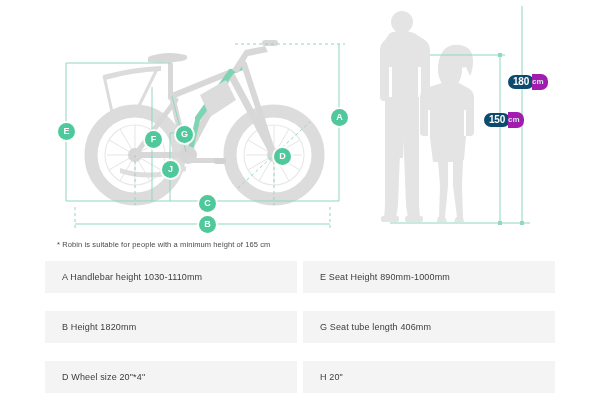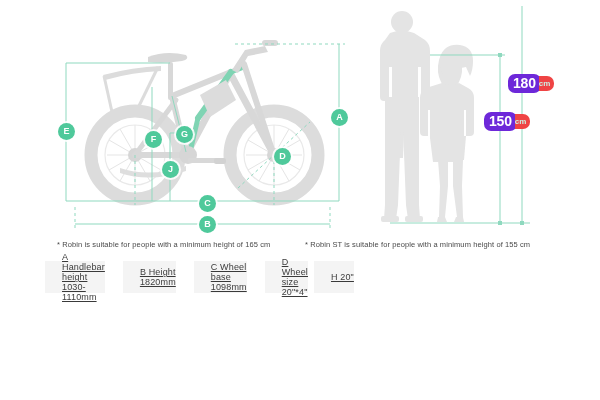--- a/index.html
+++ b/index.html
@@ -18,42 +18,42 @@
   .badge{
     position:absolute;width:17px;height:17px;border-radius:50%;
     background:#4FC99B;color:#ffffff;font-size:9px;line-height:17px;
     text-align:center;font-weight:600;letter-spacing:.2px;
     box-shadow:0 0 0 2px rgba(255,255,255,.85);
   }
 
   
   .cmlabel{position:absolute;display:flex;align-items:center;}
   .cmlabel .pill{
-    background:#6d28d9;color:#ffffff;font-size:14px;font-weight:700;
+    background:#0c4a6e;color:#ffffff;font-size:10px;font-weight:700;
     padding:2px 5px;border-radius:7px;line-height:1.05;letter-spacing:-.2px;
   }
   .cmlabel .unit{
-    background:#ef4444;color:#cdeee0;font-size:8px;font-weight:700;
+    background:#a21caf;color:#cdeee0;font-size:8px;font-weight:700;
     padding:3px 4px 3px 0;border-radius:0 7px 7px 0;line-height:1.2;
     margin-left:-2px;
   }
 
   
   .notes{position:absolute;left:0;top:234px;width:600px;height:26px;}
   .note{
     position:absolute;font-size:7.5px;color:#4a4a4a;letter-spacing:.1px;
     white-space:nowrap;top:6px;
   }
   .note-left{left:57px;}
   .note-right{left:305px;}
 
   
   .spectable{position:absolute;left:0;top:261px;width:600px;height:139px;
     display:flex;gap:6px;padding:0 45px;box-sizing:border-box;}
-  .col{flex:1;display:flex;gap:18px;text-decoration:underline;}
+  .col{flex:1;display:flex;flex-direction:column;gap:18px;}
   .srow{
     background:#f4f4f4;height:32px;display:flex;align-items:center;
     padding-left:17px;font-size:9px;color:#3c3c3c;letter-spacing:.15px;
   }
 </style>
 </head>
 <body>
 
 <div id="app">
 
@@ -209,28 +209,28 @@
       <span class="unit">cm</span>
     </div>
     <div class="cmlabel" style="left:484px;top:112px">
       <span class="pill">150</span>
       <span class="unit">cm</span>
     </div>
   </div>
 
   <div class="notes">
     <div class="note note-left">* Robin is suitable for people with a minimum height of 165 cm</div>
-    <div class="note note-right">* Robin ST is suitable for people with a minimum height of 155 cm</div>
   </div>
 
   <div class="spectable">
     <div class="col">
       <div class="srow">A Handlebar height 1030-1110mm</div>
       <div class="srow">B Height 1820mm</div>
-      <div class="srow">C Wheel base 1098mm</div>
       <div class="srow">D Wheel size 20"*4"</div>
     </div>
     <div class="col">
+      <div class="srow">E Seat Height 890mm-1000mm</div>
+      <div class="srow">G Seat tube length 406mm</div>
       <div class="srow">H 20"</div>
     </div>
   </div>
 
 </div>
 
 </body></html>

